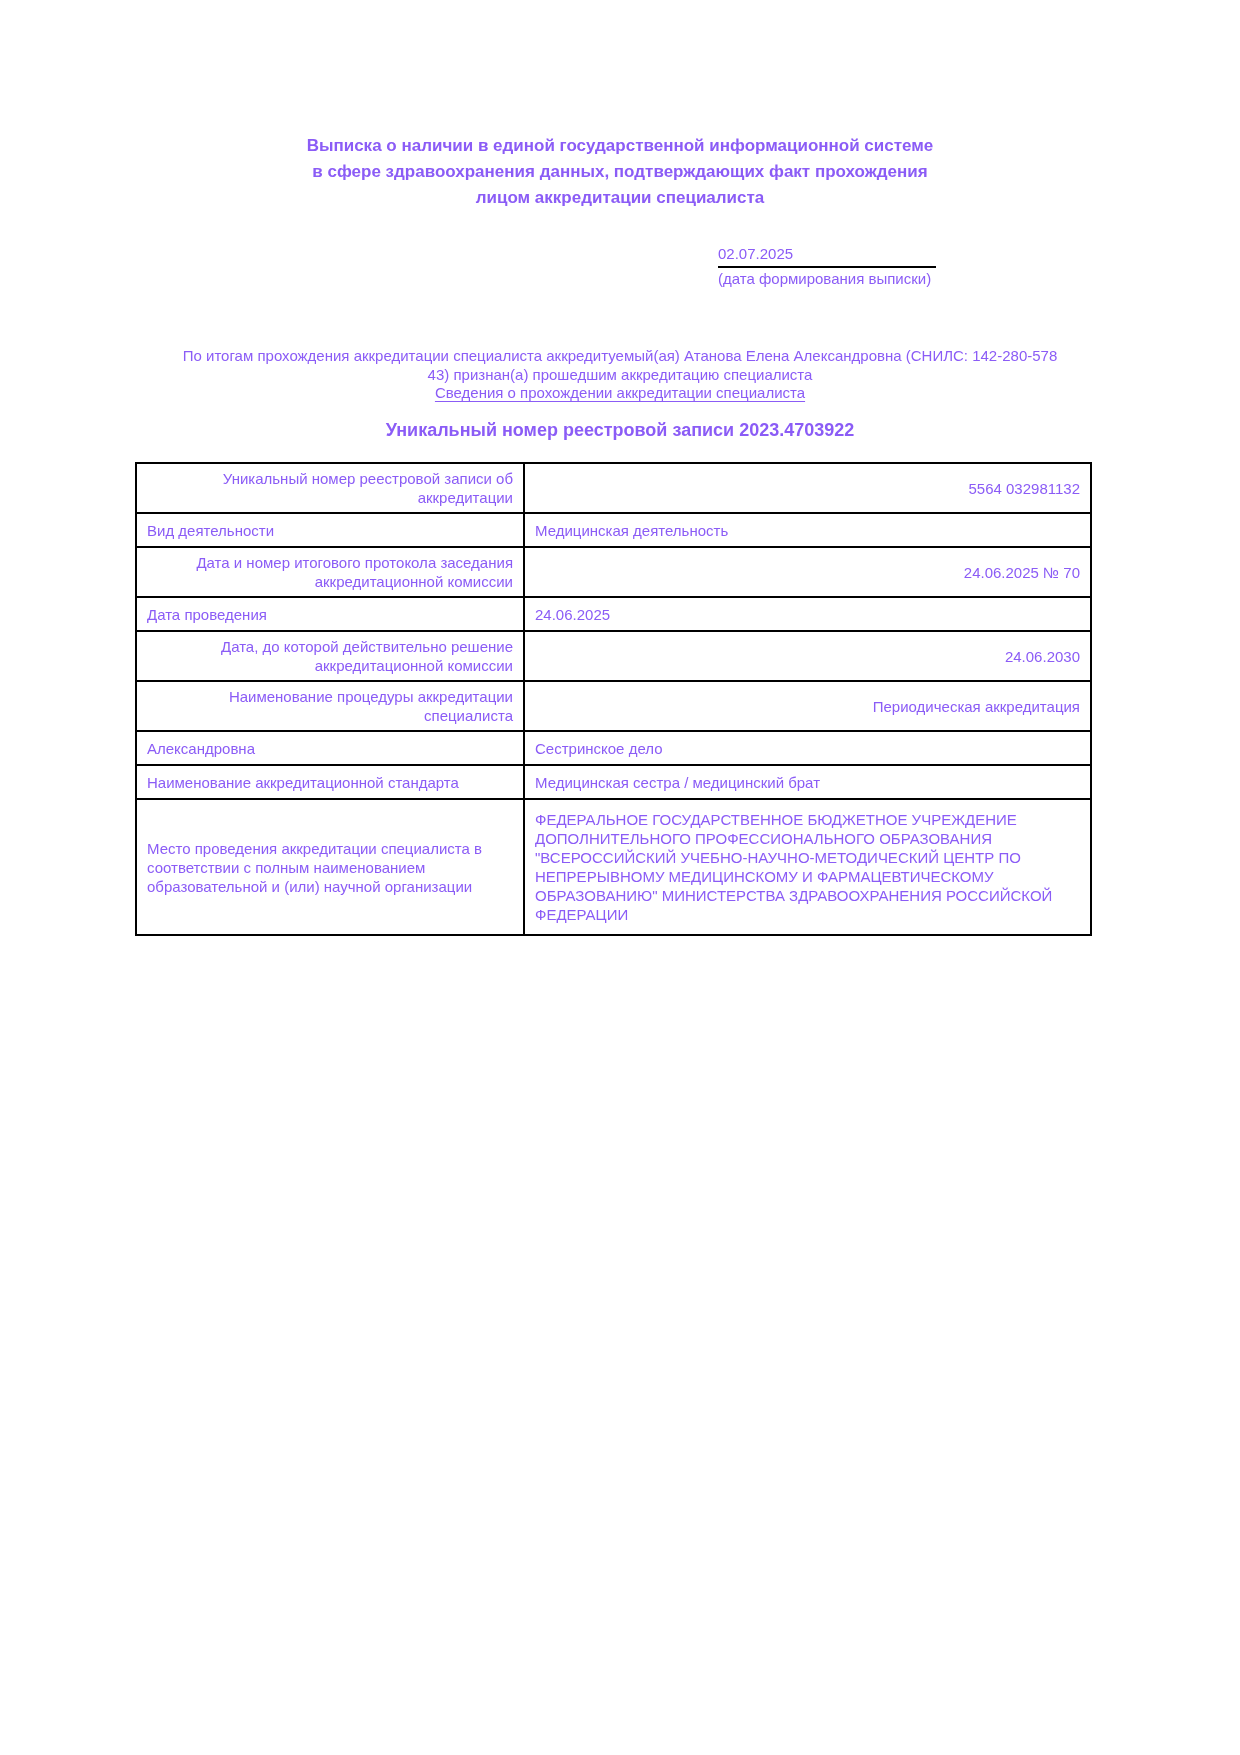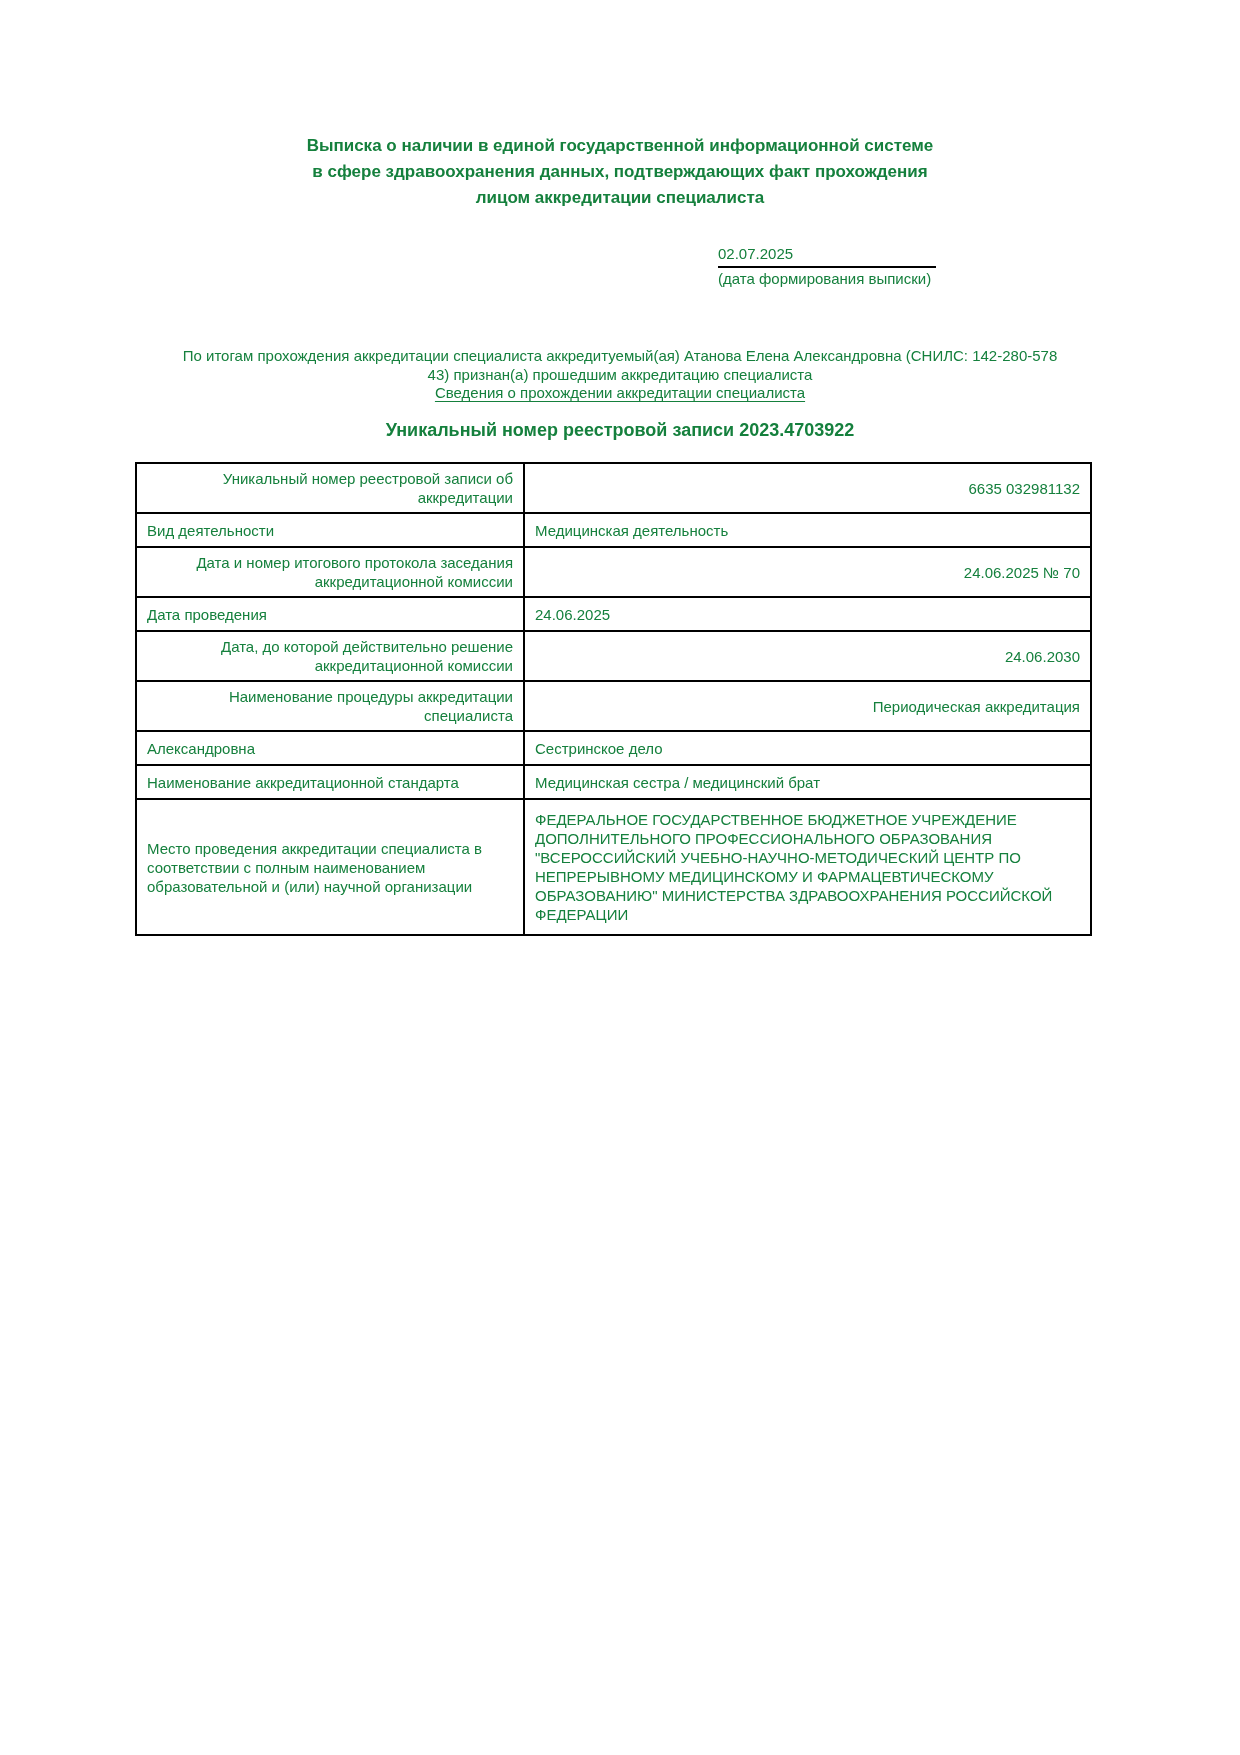--- a/index.html
+++ b/index.html
@@ -6,21 +6,21 @@
     margin: 0;
     padding: 0;
     background: #ffffff;
   }
   .page {
     position: relative;
     width: 1240px;
     height: 1755px;
     margin: 0 auto;
     background: #ffffff;
-    color: #15803d;
+    color: #8b5cf6;
     font-family: "Liberation Sans", sans-serif;
     box-sizing: border-box;
     padding-top: 133px;
     overflow: hidden;
   }
   .doc-title {
     max-width: 640px;
     margin: 0 auto;
     text-align: center;
     font-size: 17px;
@@ -105,21 +105,21 @@
   <div class="registry-heading">Уникальный номер реестровой записи 2023.4703922</div>
 
   <table class="acc-table">
     <colgroup>
       <col class="label-col">
       <col class="value-col">
     </colgroup>
     <tbody>
       <tr class="r-tall">
         <td>Уникальный номер реестровой записи об аккредитации</td>
-        <td>6635 032981132</td>
+        <td>5564 032981132</td>
       </tr>
       <tr class="r-short">
         <td>Вид деятельности</td>
         <td>Медицинская деятельность</td>
       </tr>
       <tr class="r-tall">
         <td>Дата и номер итогового протокола заседания аккредитационной комиссии</td>
         <td>24.06.2025 № 70</td>
       </tr>
       <tr class="r-short">

